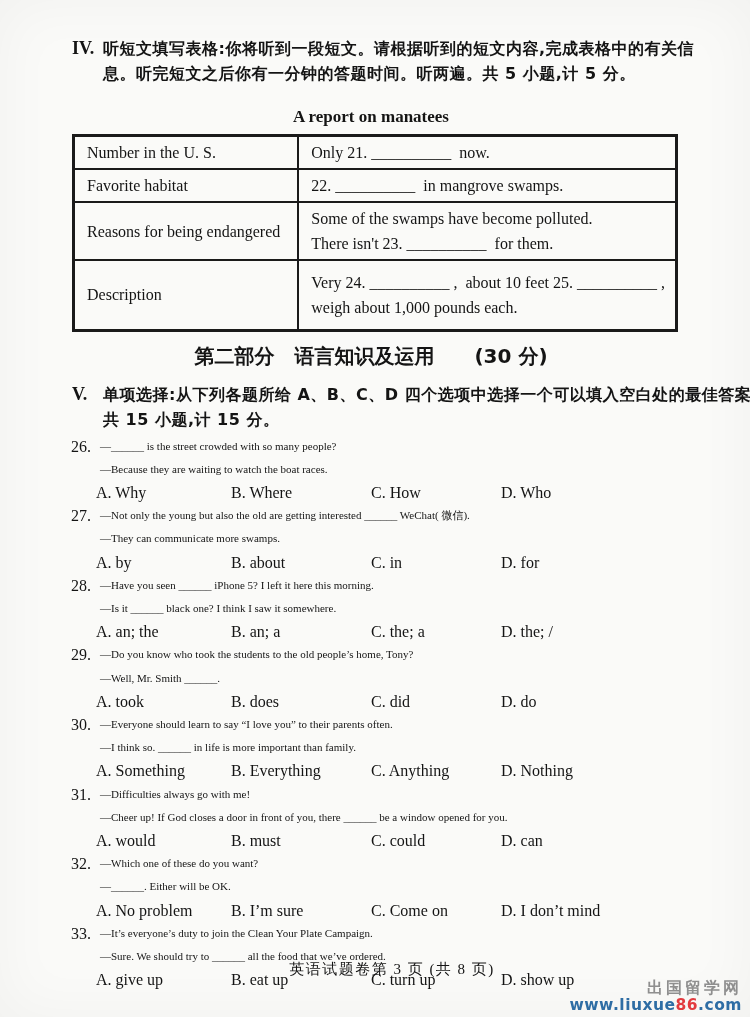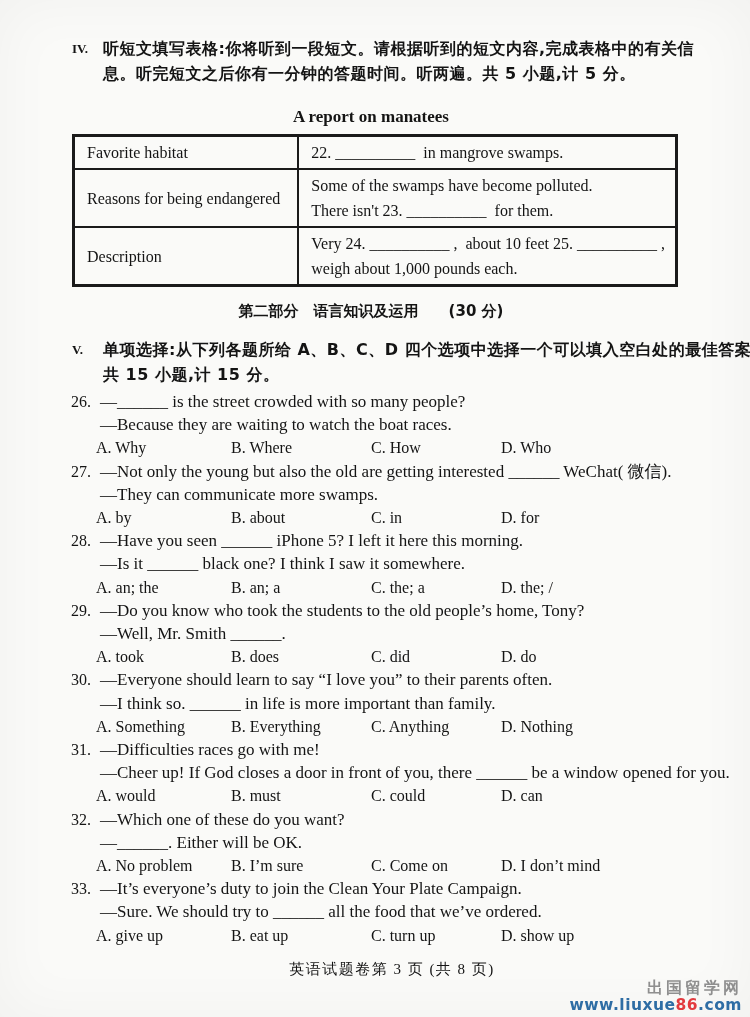--- a/index.html
+++ b/index.html
@@ -13,21 +13,21 @@
     font-family:"Liberation Serif","DejaVu Serif",serif;
     color:#141414;
     overflow:hidden;
   }
   .content{padding:36px 40px 0 72px;}
 
   
   .sec{position:relative;padding-left:31px;}
   .sec-num{
     position:absolute;left:0;top:0;
-    font-weight:700;font-size:13px;line-height:25px;
+    font-weight:700;font-size:18px;line-height:25px;
     font-family:"Liberation Serif",serif;
   }
   .cn-line{
     font-family:"DejaVu Sans","Liberation Sans",sans-serif;
     font-weight:700;font-size:16px;line-height:25px;
     white-space:pre;letter-spacing:0.5px;
   }
 
   .table-title{
     text-align:center;font-weight:700;font-size:17px;
@@ -48,35 +48,35 @@
     font-size:16px;
   }
   table.manatee-table td.label-cell{width:225px;}
   table.manatee-table tr:nth-child(1){height:33px;}
   table.manatee-table tr:nth-child(2){height:33px;}
   table.manatee-table tr:nth-child(3){height:53px;}
   table.manatee-table tr:nth-child(4){height:70px;}
   .cell-line{line-height:25px;white-space:pre;}
 
   .part-heading{
-    text-align:center;font-weight:700;font-size:15px;
+    text-align:center;font-weight:700;font-size:20px;
     margin:13px 40px 8px 0;line-height:22px;
     font-family:"DejaVu Sans","Liberation Sans",sans-serif;
     white-space:pre;
   }
 
   .sec-v{margin-top:15px;}
 
   .questions{margin-top:3px;}
   .question{position:relative;padding-left:28px;}
   .qnum{
     position:absolute;left:-1px;top:0;
     font-size:16px;line-height:23px;
   }
-  .qline{font-size:17px;line-height:23.2px;white-space:pre;}
+  .qline{font-size:11px;line-height:23.2px;white-space:pre;}
   .opts{
     display:grid;
     grid-template-columns:135px 140px 130px auto;
     margin-left:-4px;
     font-size:16px;line-height:23.2px;
   }
   .opt{white-space:pre;}
 
   .footer{
     position:absolute;bottom:38px;left:17px;width:100%;
@@ -105,20 +105,29 @@
       <div class="cn-line">听短文填写表格:你将听到一段短文。请根据听到的短文内容,完成表格中的有关信</div>
       <div class="cn-line">息。听完短文之后你有一分钟的答题时间。听两遍。共 5 小题,计 5 分。</div>
     </div>
 
     <div class="table-title">A report on manatees</div>
 
     <table class="manatee-table">
       <tbody>
         <tr>
           <td class="label-cell">
+              <div class="cell-line">Number in the U. S.</div>
+            </td>
+          <td class="value-cell">
+            <div class="cell-line">Only 21. __________  now.</div>
+            <div class="cell-line"></div>
+          </td>
+        </tr>
+        <tr>
+          <td class="label-cell">
               <div class="cell-line">Favorite habitat</div>
             </td>
           <td class="value-cell">
             <div class="cell-line">22. __________  in mangrove swamps.</div>
             <div class="cell-line"></div>
           </td>
         </tr>
         <tr>
           <td class="label-cell">
               <div class="cell-line">Reasons for being endangered</div>
@@ -205,21 +214,21 @@
         <div class="opts">
           <span class="opt">A. Something</span>
           <span class="opt">B. Everything</span>
           <span class="opt">C. Anything</span>
           <span class="opt">D. Nothing</span>
         </div>
       </div>
 
       <div class="question">
         <span class="qnum">31.</span>
-        <div class="qline">—Difficulties races go with me!</div>
+        <div class="qline">—Difficulties always go with me!</div>
         <div class="qline">—Cheer up! If God closes a door in front of you, there ______ be a window opened for you.</div>
         <div class="opts">
           <span class="opt">A. would</span>
           <span class="opt">B. must</span>
           <span class="opt">C. could</span>
           <span class="opt">D. can</span>
         </div>
       </div>
 
       <div class="question">

